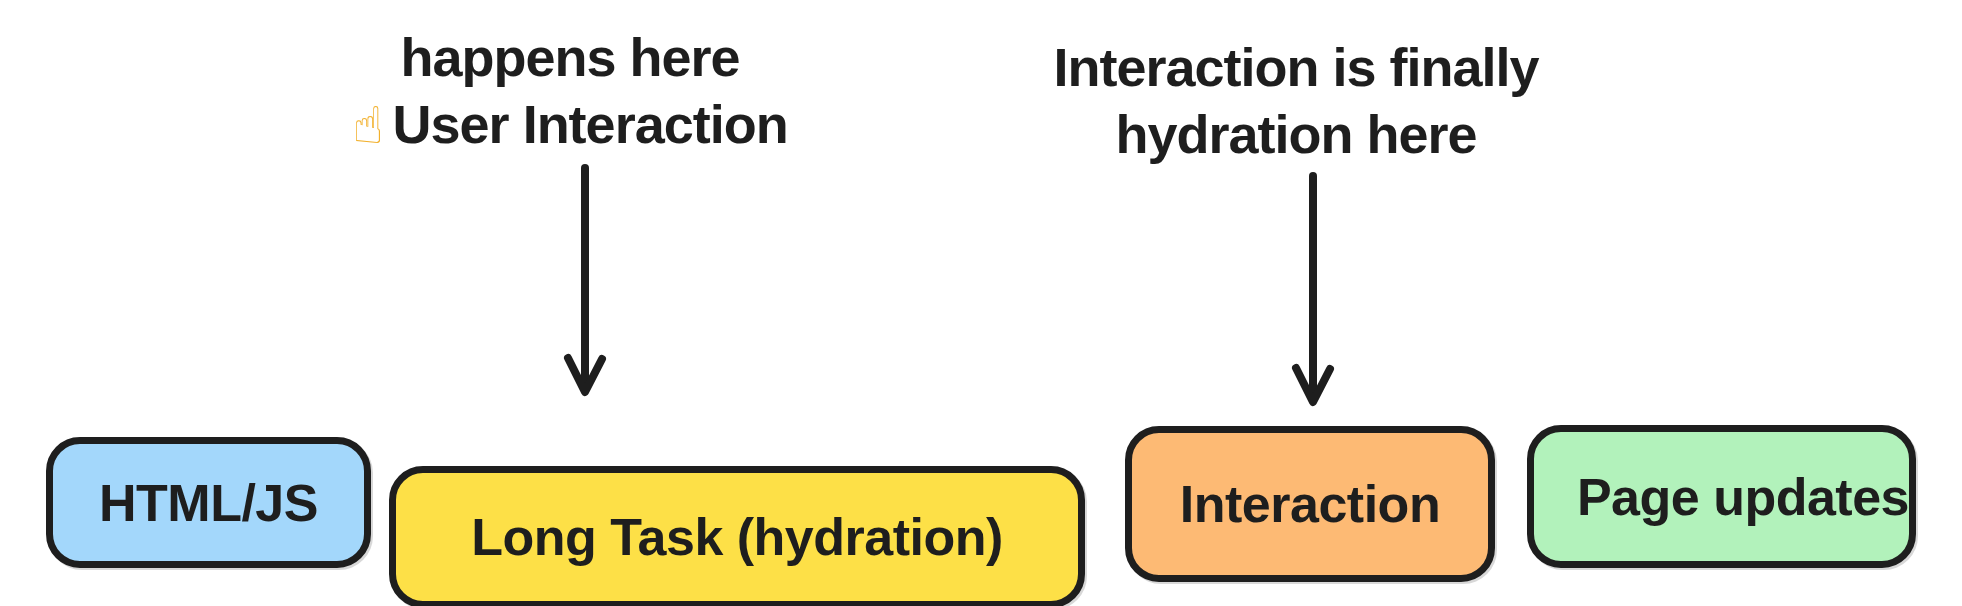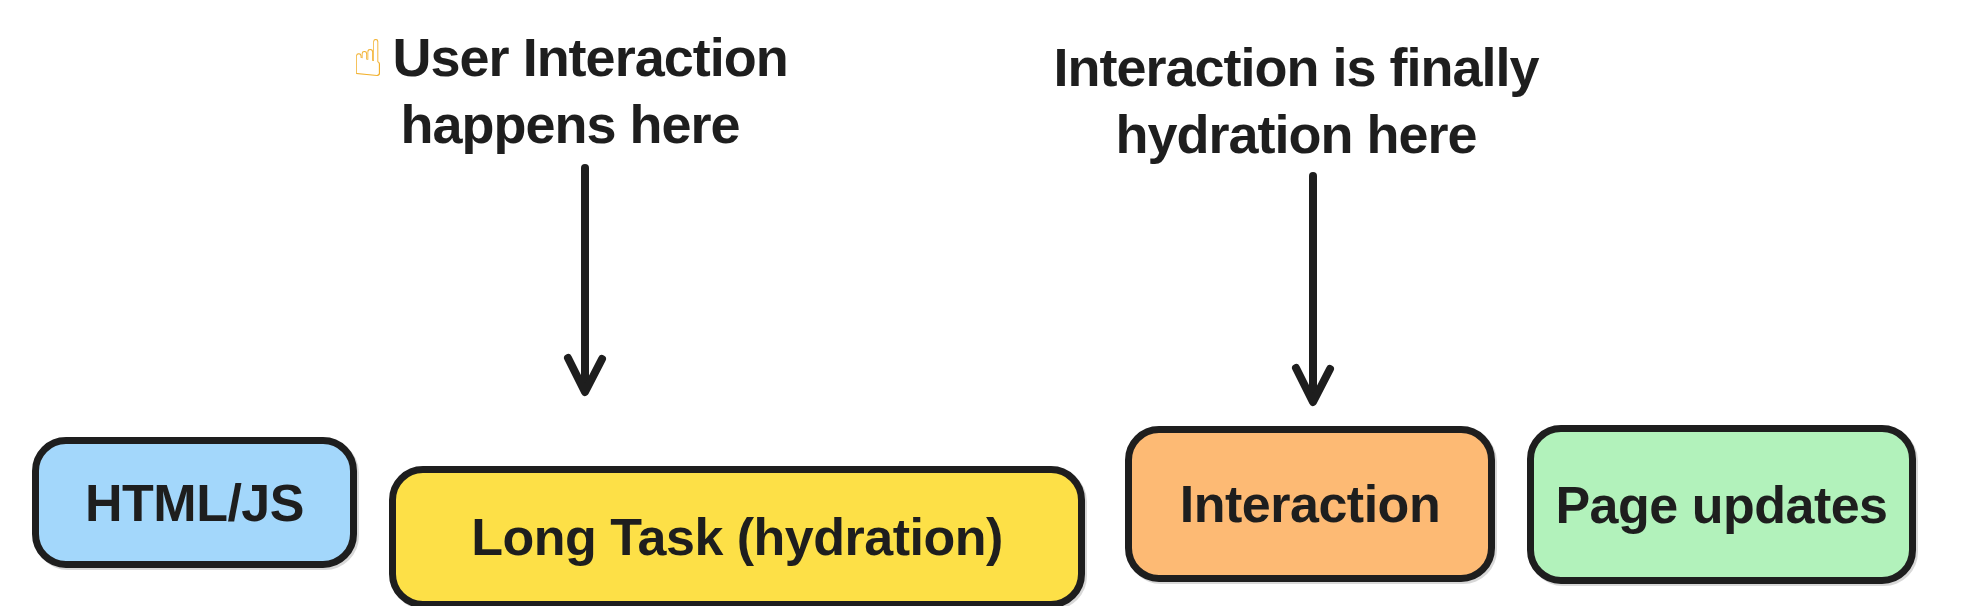--- a/index.html
+++ b/index.html
@@ -64,34 +64,34 @@
     display: flex;
     align-items: center;
     justify-content: center;
     text-align: center;
     font-size: 52px;
     font-weight: 600;
     letter-spacing: -0.5px;
     color: var(--stroke, #1e1e1e);
     box-shadow: 2px 2px 0 rgba(100,100,100,0.25);
   }
-  #box-html-js            { left: 32px;   top: 437px; width: 325px; height: 131px; }
+  #box-html-js            { left: 46px;   top: 437px; width: 325px; height: 131px; }
   #box-long-task          { left: 389px;  top: 426px; width: 696px; height: 142px; }
   #box-interaction-handler{ left: 1125px; top: 426px; width: 370px; height: 156px; line-height: 1.13; }
-  #box-page-updates       { left: 1527px; top: 425px; width: 389px; height: 159px; }
+  #box-page-updates       { left: 1527px; top: 425px; width: 389px; height: 143px; justify-content: flex-end; }
   .box-label { display: block; }
 </style>
 </head>
 <body style="--stroke: #1e1e1e; --pointer: #f2b02c; background: rgb(255, 255, 255);">
 
 <div class="canvas">
 
   <div class="annotation" id="annotation-1">
+    <span class="line">happens here</span>
     <span class="line"><span class="pointer-emoji">☝</span><span>User Interaction</span></span>
-    <span class="line">happens here</span>
   </div>
 
   <div class="annotation" id="annotation-2">
     <span class="line">Interaction is finally</span>
     <span class="line">hydration here</span>
   </div>
 
   <svg class="arrows-layer" width="1962" height="606" viewBox="0 0 1962 606">
     <g>
       <line class="arrow-stroke" x1="585" y1="168" x2="585" y2="388"></line>

